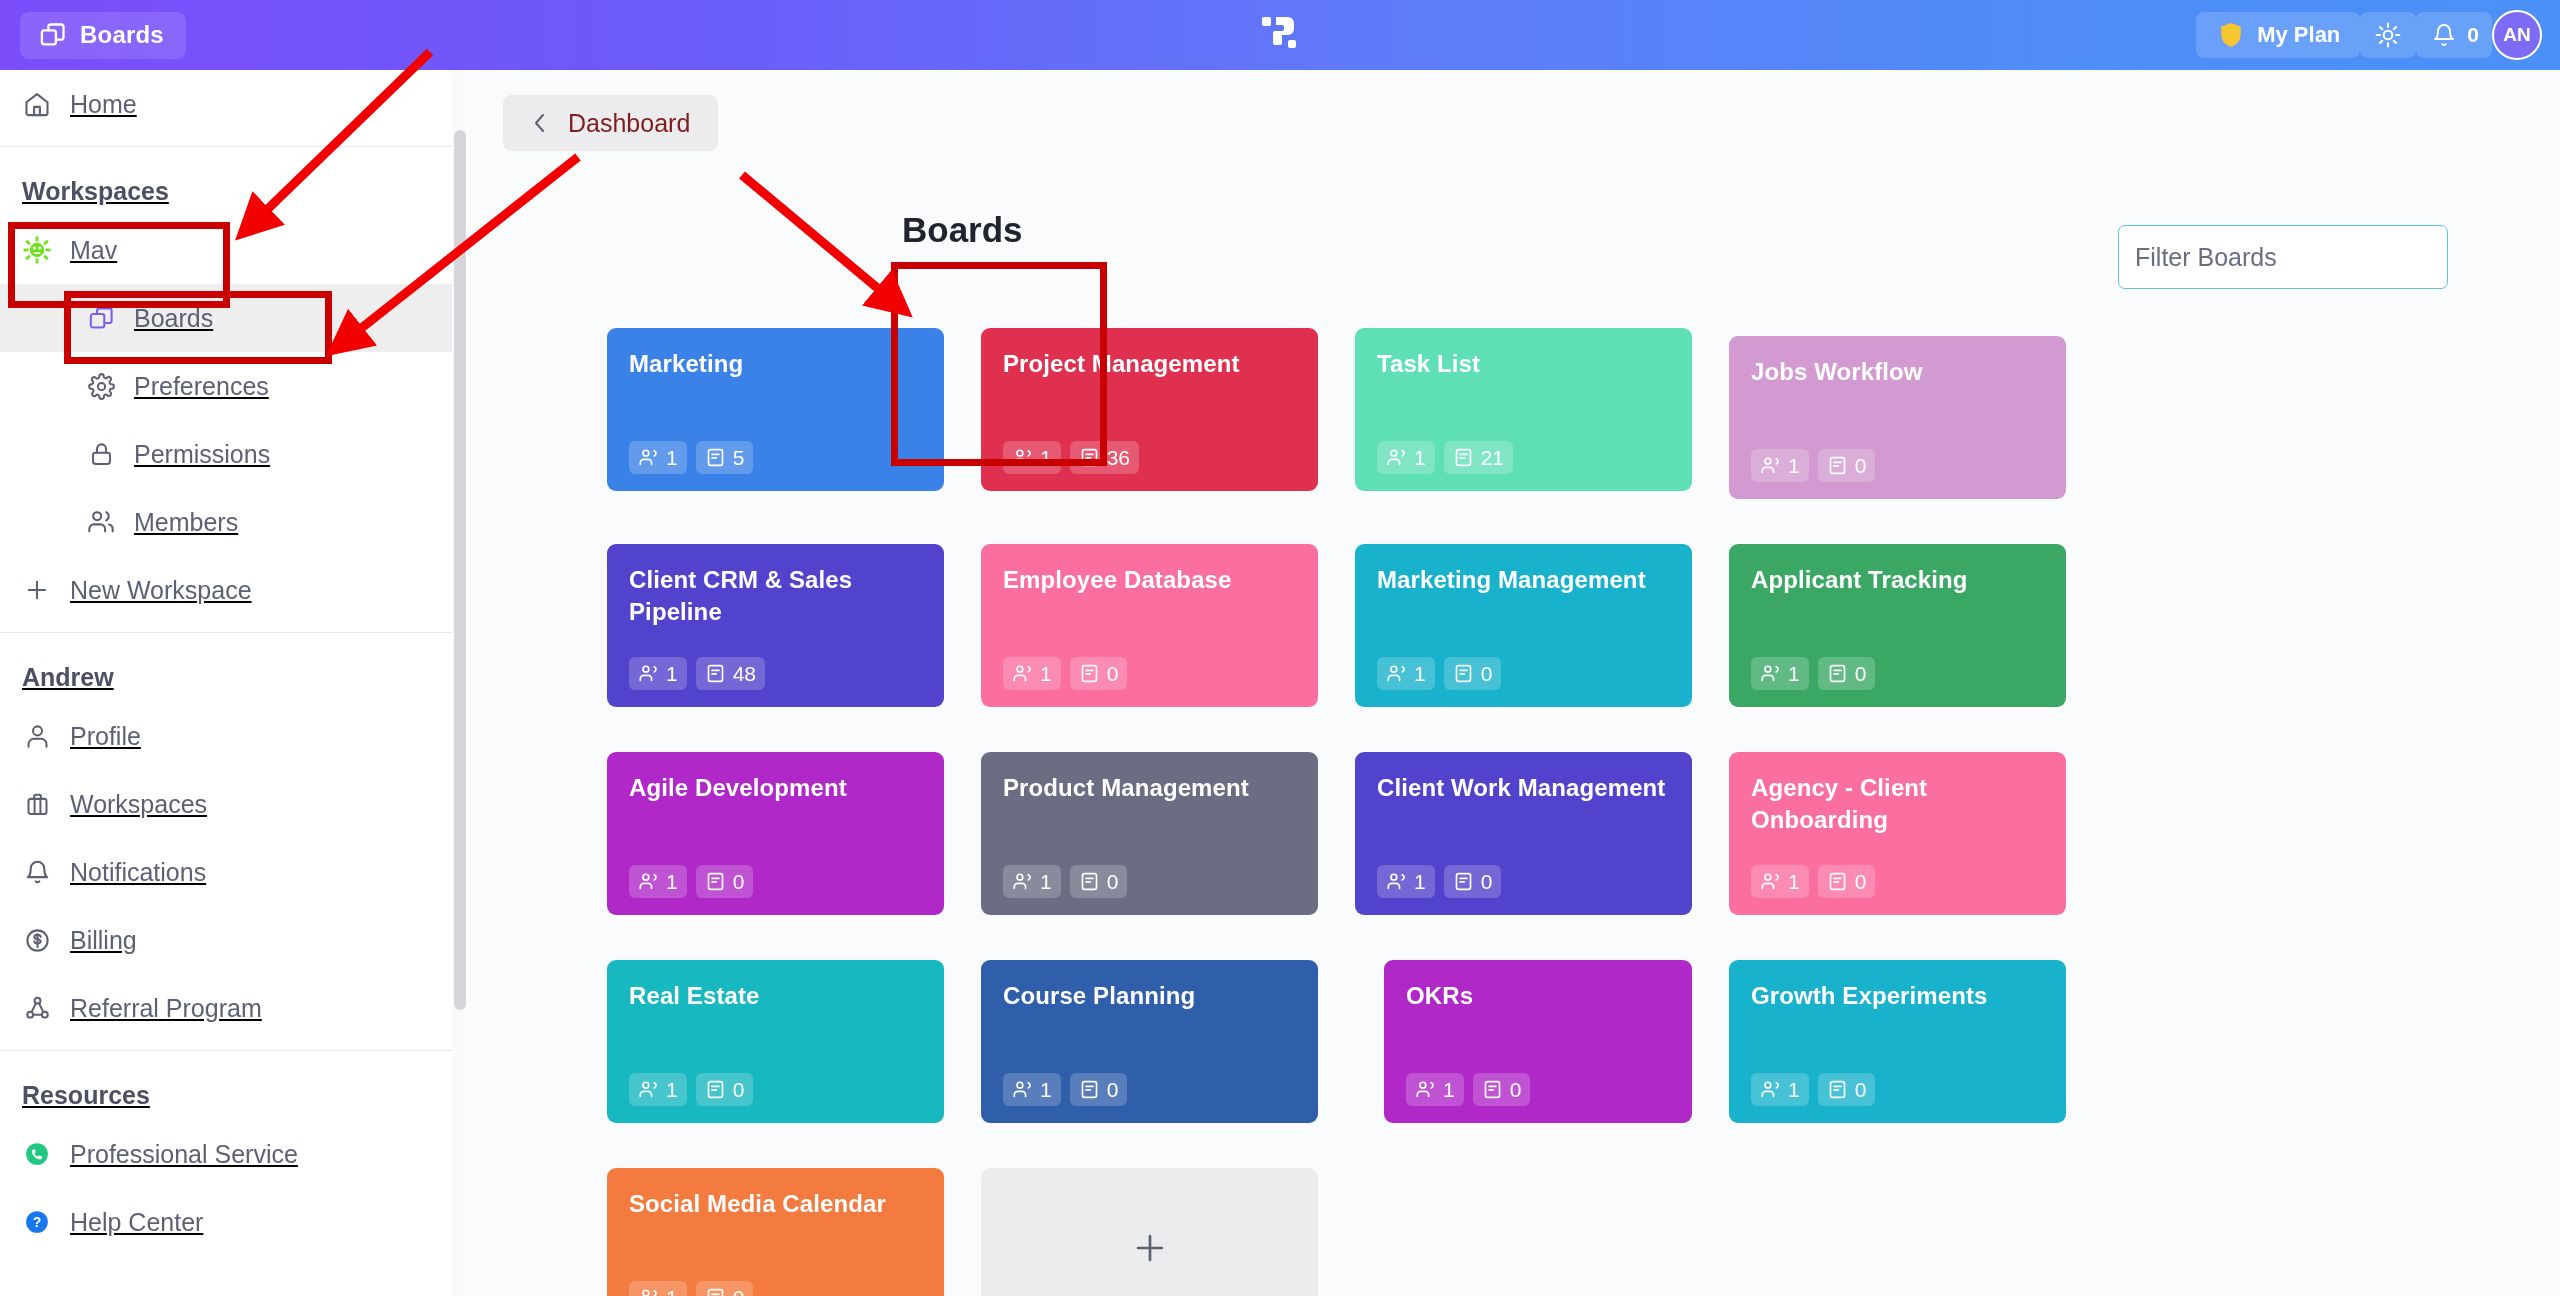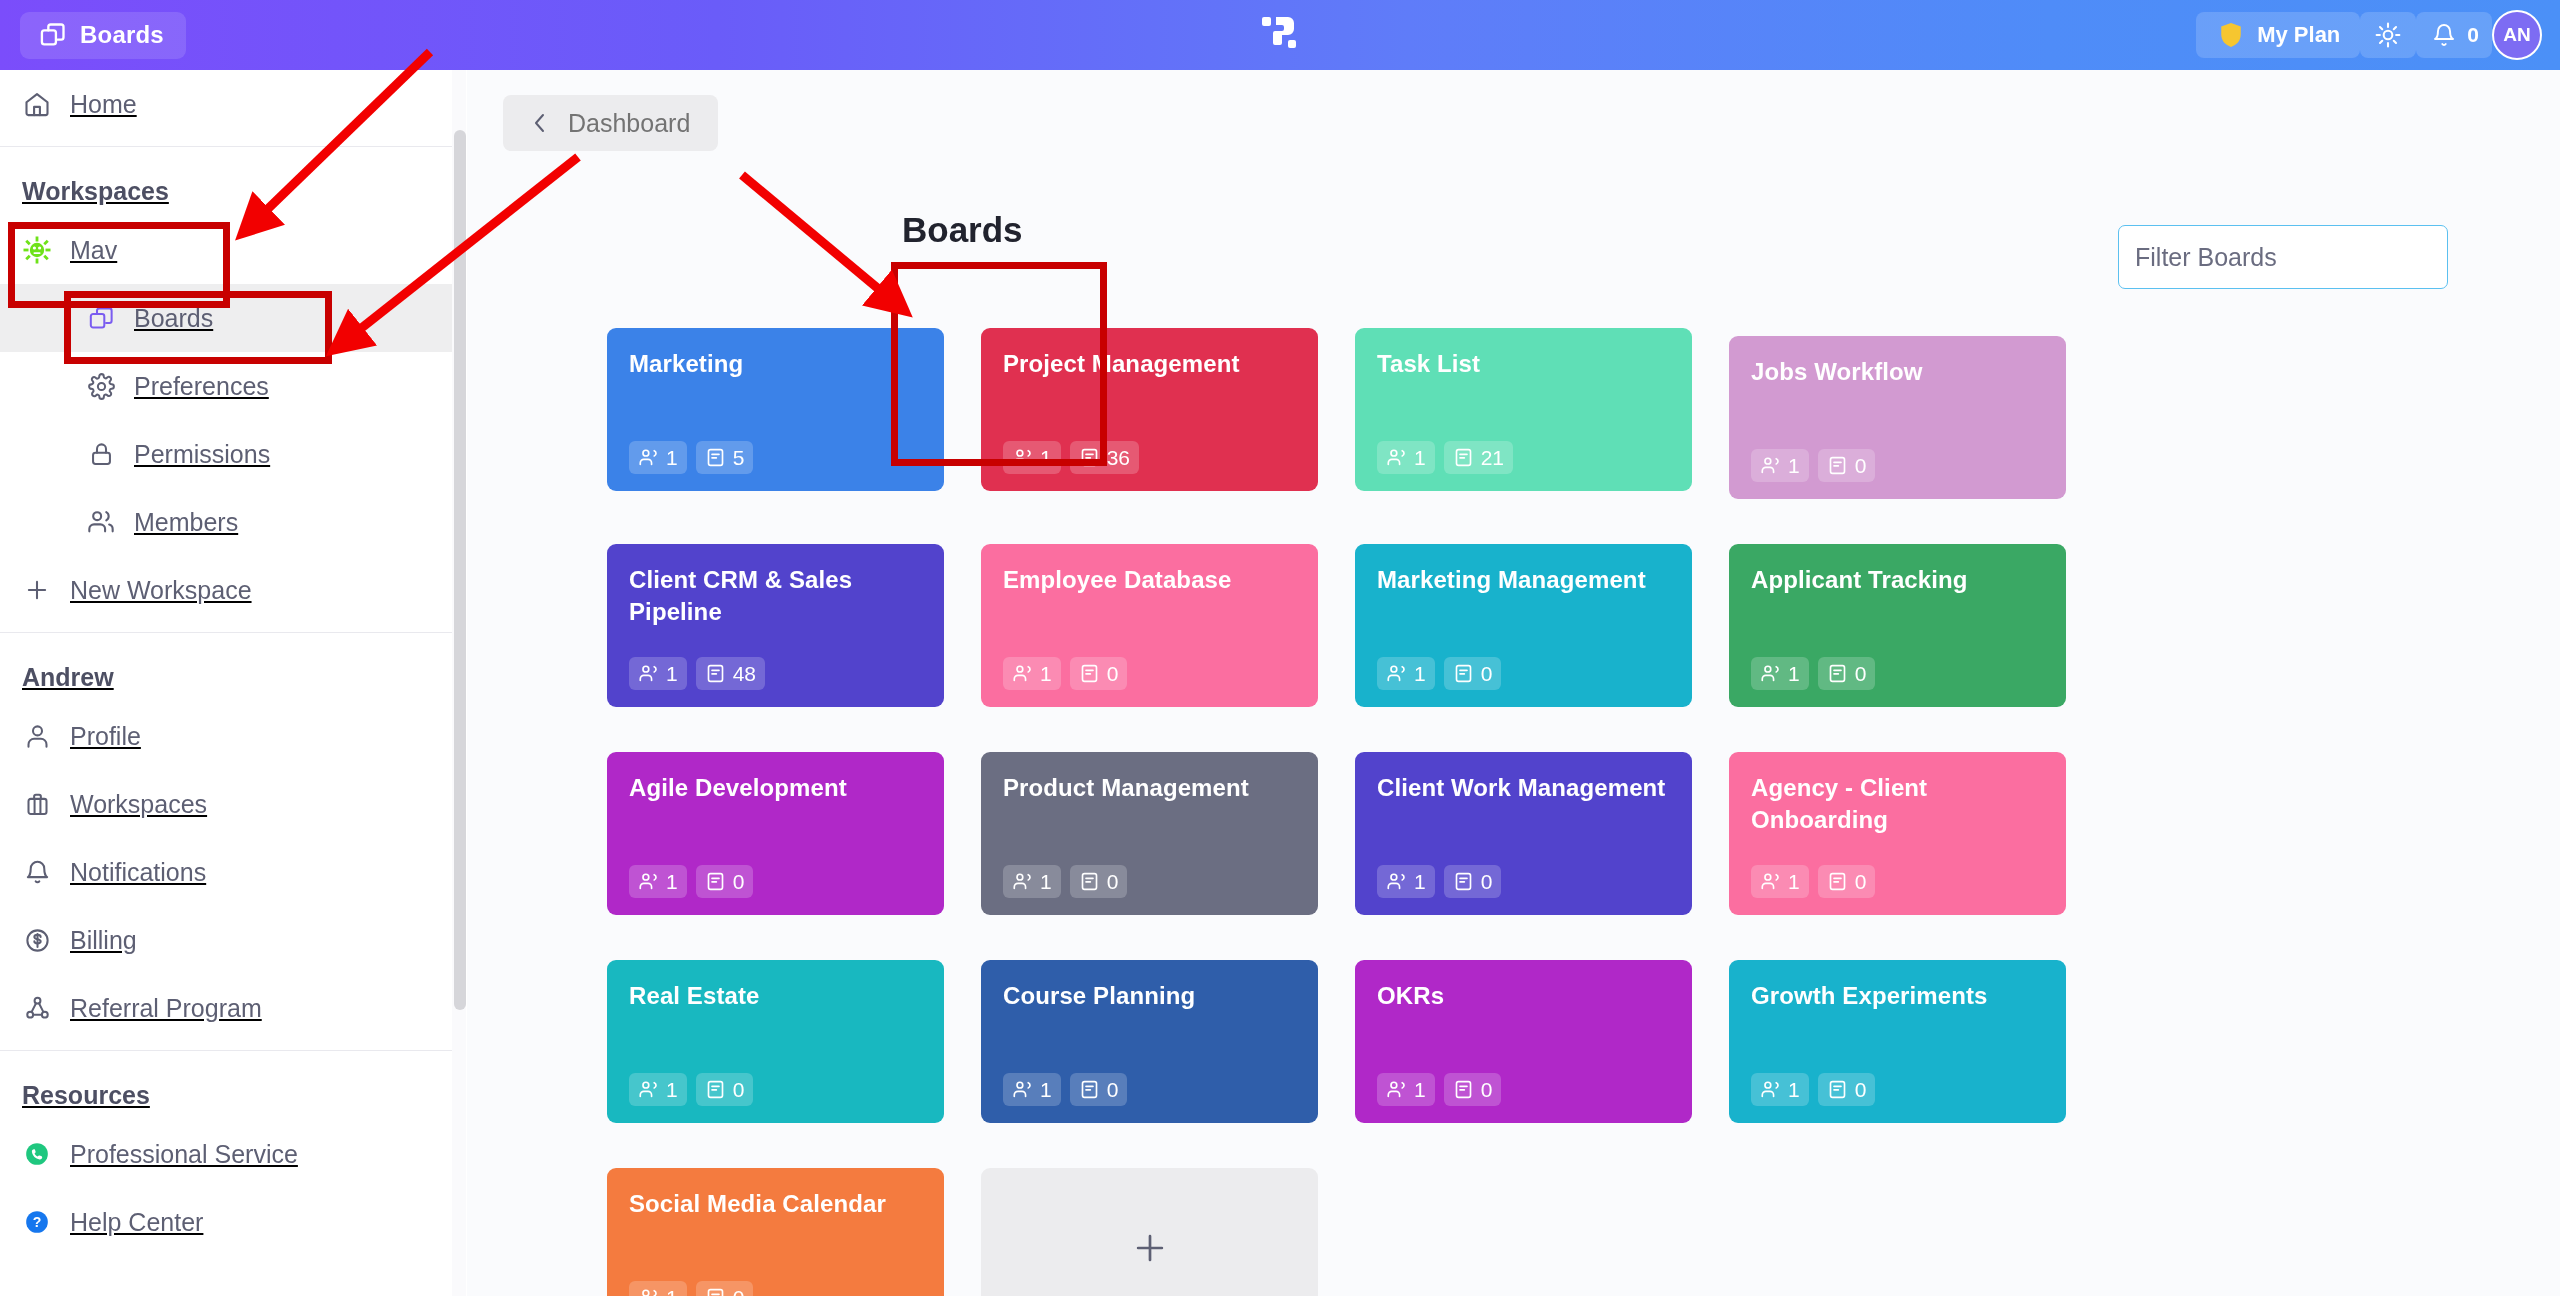--- a/index.html
+++ b/index.html
@@ -89,21 +89,21 @@
 
   
   .main {
     position: absolute; left: 467px; top: 70px; width: 2093px; height: 1226px;
     background: #fafbfd; overflow: hidden;
   }
   .dashboard-btn {
     position: absolute; left: 36px; top: 25px;
     height: 56px; display: flex; align-items: center; gap: 13px;
     padding: 0 28px 0 22px; border-radius: 8px;
-    background: #ececee; color: #737373; font-size: 25px;
+    background: #ececee; color: #7f1d1d; font-size: 25px;
     border: none; cursor: pointer;
   }
   .page-title {
     position: absolute; left: 435px; top: 140px;
     font-size: 35px; font-weight: bold; color: #21232e;
   }
   .filter-wrap { position: absolute; right: 112px; top: 155px; }
   .filter-input {
     width: 330px; height: 64px; border-radius: 7px;
     border: 1.5px solid #5bc0f0; background: #fff;
@@ -737,21 +737,21 @@
               <span>
                 <svg width="21" height="21" viewBox="0 0 24 24" fill="none" stroke="#ffffff" stroke-width="1.9" stroke-linecap="round" stroke-linejoin="round">
                   <rect x="4" y="3" width="16" height="18" rx="2.3"></rect>
                   <path d="M8 8.5h8M8 12.5h5"></path>
                 </svg>
               </span>
               <span>0</span>
             </span>
           </div>
         </div>
-        <div class="card" style="background: rgb(176, 40, 200);">
+        <div class="card" style="background: rgb(176, 40, 200); margin-left: 29px;">
           <div class="card-title">OKRs</div>
           <div class="card-meta">
             <span class="chip">
               <span>
                 <svg width="21" height="21" viewBox="0 0 24 24" fill="none" stroke="#ffffff" stroke-width="1.9" stroke-linecap="round" stroke-linejoin="round">
                   <path d="M15.5 20v-1.8a4 4 0 0 0-4-4H6.6a4 4 0 0 0-4 4V20"></path>
                   <circle cx="9" cy="7" r="3.3"></circle>
                   <path d="M18.5 4.2a3.2 3.2 0 0 1 0 6"></path>
                 </svg>
               </span>

